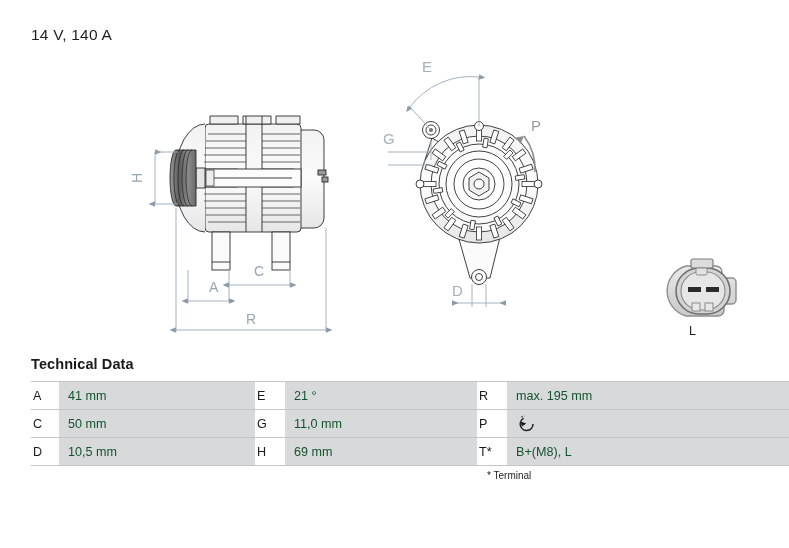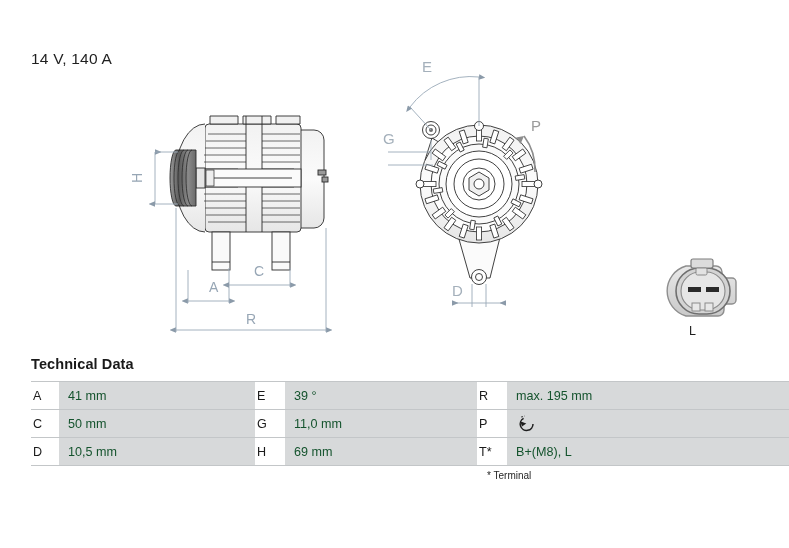--- a/index.html
+++ b/index.html
@@ -17,21 +17,20 @@
   }
 
   
   #spec-title {
     position: absolute;
     left: 31px;
     top: 26px;
     font-size: 15.5px;
     letter-spacing: 0.2px;
     color: #1f1f1f;
-    margin-top: 24px;
   }
 
   
   #drawing-area {
     position: absolute;
     left: 0;
     top: 0;
     width: 789px;
     height: 350px;
   }
@@ -421,21 +420,21 @@
       <col class="c-key2">
         <col class="c-val2">
       <col class="c-key3">
         <col class="c-val3">
     </colgroup>
     <tbody>
       <tr>
         <td class="key">A</td>
         <td class="val">41 mm</td>
         <td class="key">E</td>
-        <td class="val">39 °</td>
+        <td class="val">21 °</td>
         <td class="key">R</td>
         <td class="val">max. 195 mm</td>
       </tr>
       <tr>
         <td class="key">C</td>
         <td class="val">50 mm</td>
         <td class="key">G</td>
         <td class="val">11,0 mm</td>
         <td class="key">P</td>
         <td class="val">

